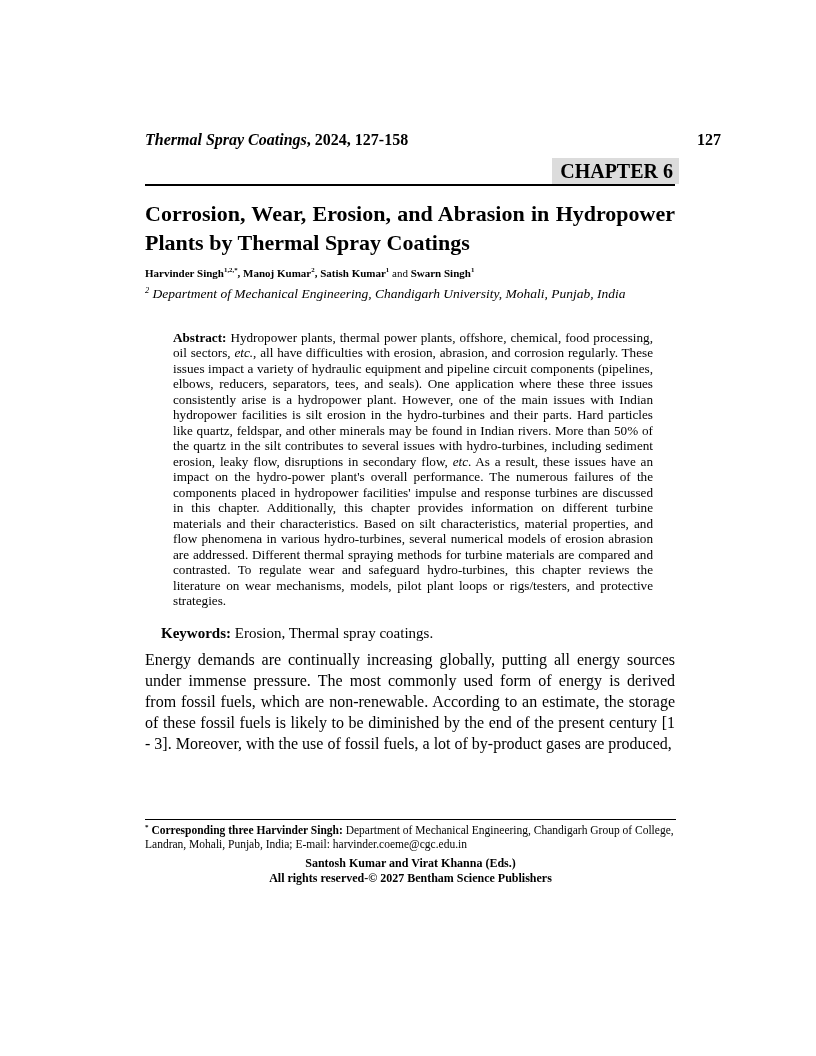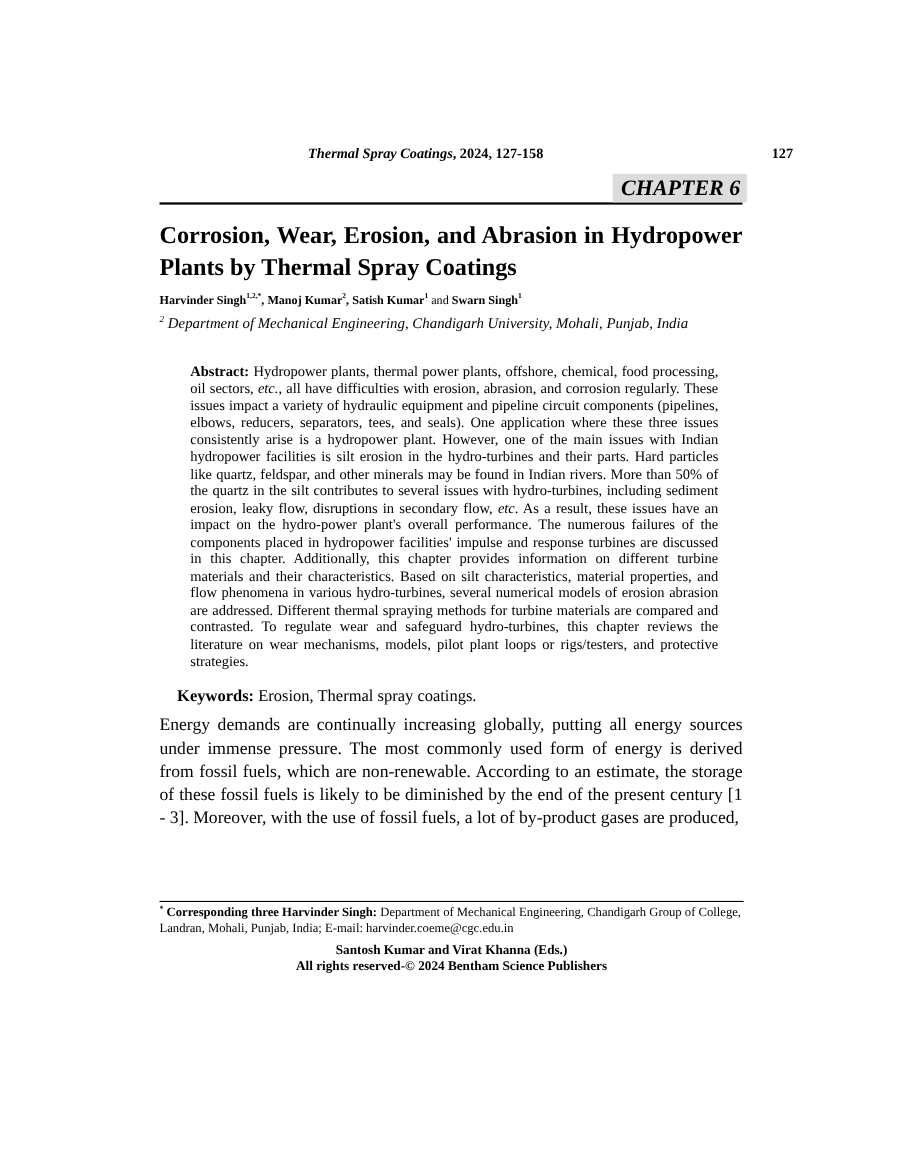--- a/index.html
+++ b/index.html
@@ -15,44 +15,42 @@
   }
   .content {
     position: absolute;
     left: 145px;
     top: 132px;
     width: 530px;
   }
   
   .running-header {
     position: relative;
-    font-size: 13px;
+    font-size: 16px;
     line-height: 16px;
     font-weight: bold;
-    text-align: center;
     padding-right: 46px;
   }
   .running-header .journal-italic { font-style: italic; }
   .running-header .pagenum {
     position: absolute;
     right: -46px;
     top: 0;
     font-style: normal;
   }
   
   .badge-row { text-align: right; margin-top: 10px; }
   .chapter-badge {
     display: inline-block;
     background: #dcdcdc;
     font-size: 20px;
     font-weight: bold;
     line-height: 24px;
     padding: 1px 6px 1px 8px;
     margin-right: -4px;
-    font-style: italic;
   }
   .head-rule { border-top: 2px solid #000000; }
   
   .title {
     margin-top: 13px;
     font-size: 22px;
     font-weight: bold;
     line-height: 29px;
     text-align: justify;
   }
@@ -166,15 +164,15 @@
 
   </div>
 
   <div class="footnote">
     <div class="footnote-rule"></div>
     <p class="footnote-text"><sup class="label">*</sup><span class="label"> Corresponding three Harvinder Singh:</span><span> Department of Mechanical Engineering, Chandigarh Group of College, Landran, Mohali, Punjab, India; E-mail: harvinder.coeme@cgc.edu.in</span></p>
   </div>
 
   <div class="book-footer">
     <div>Santosh Kumar and Virat Khanna (Eds.)</div>
-    <div>All rights reserved-© 2024 Bentham Science Publishers</div>
+    <div>All rights reserved-© 2027 Bentham Science Publishers</div>
   </div>
 </div>
 
 </body></html>

